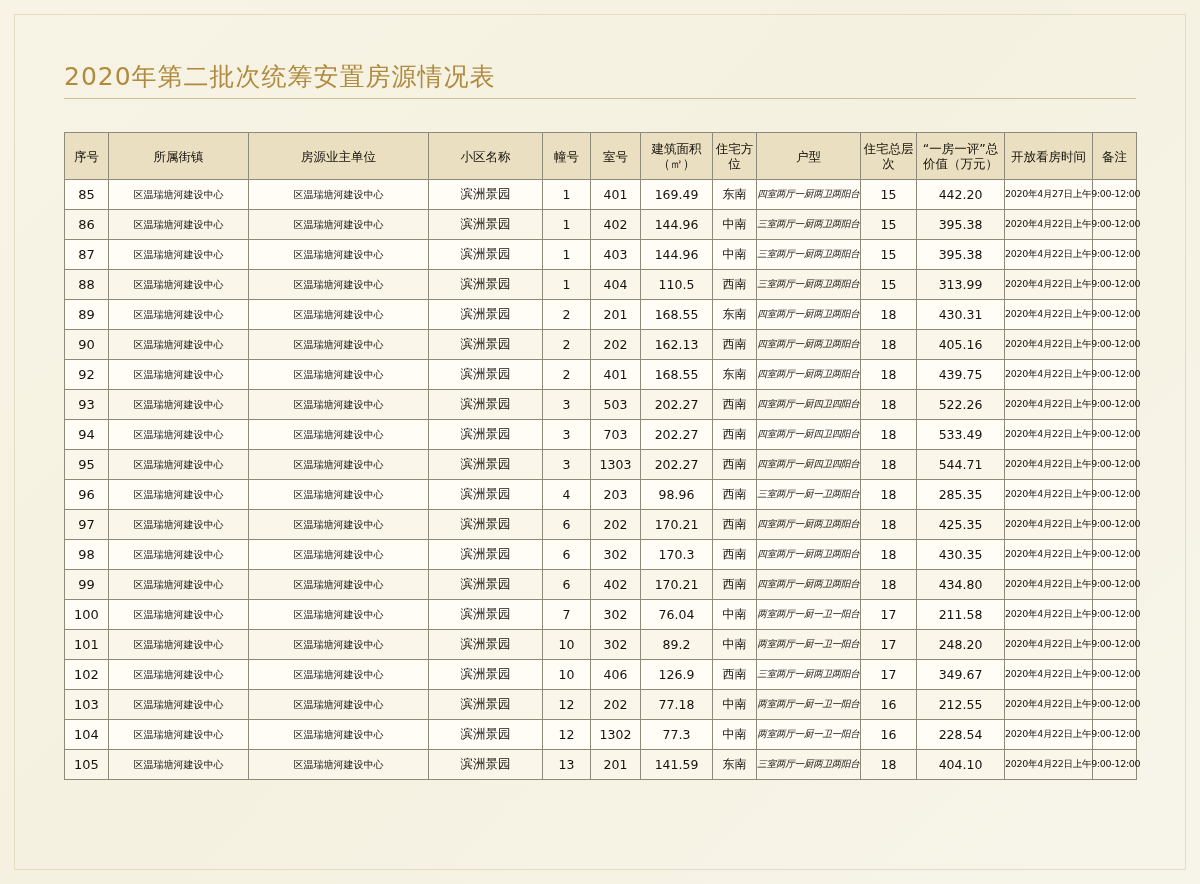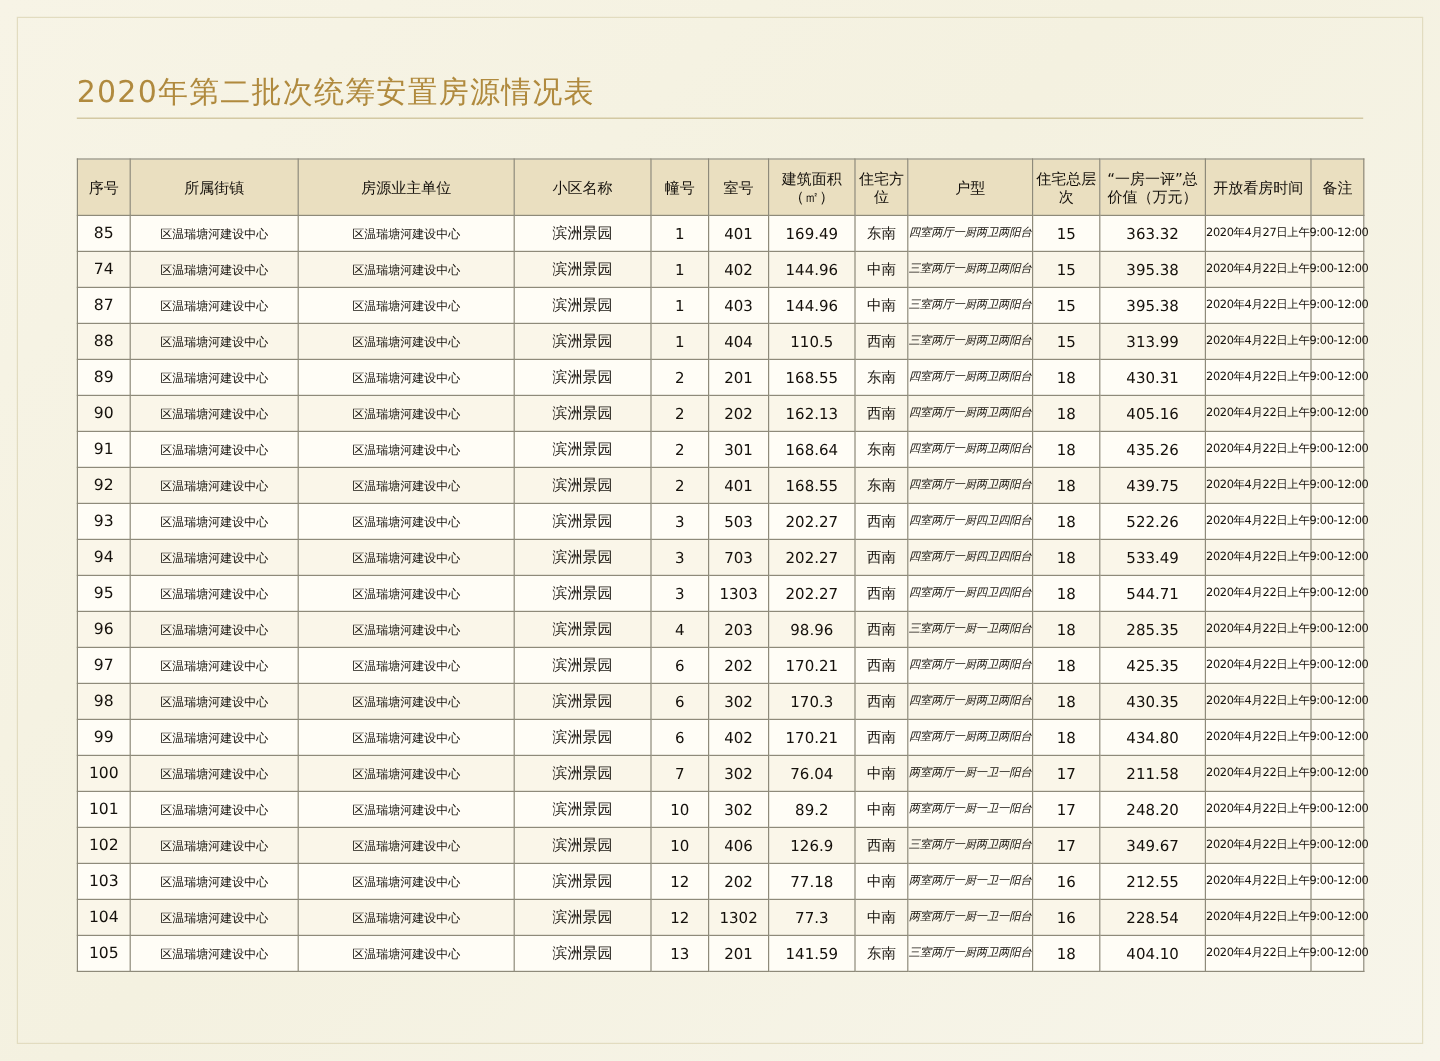--- a/index.html
+++ b/index.html
@@ -149,26 +149,26 @@
             <td class="c-idx">85</td>
             <td class="c-unit">区温瑞塘河建设中心</td>
             <td class="c-owner">区温瑞塘河建设中心</td>
             <td class="c-name">滨洲景园</td>
             <td class="c-bldg">1</td>
             <td class="c-room">401</td>
             <td class="c-area">169.49</td>
             <td class="c-dir">东南</td>
             <td class="c-type">四室两厅一厨两卫两阳台</td>
             <td class="c-floors">15</td>
-            <td class="c-price">363.32</td>
+            <td class="c-price">442.20</td>
             <td class="c-time">2020年4月27日上午9:00-12:00</td>
             <td class="c-note"></td>
           </tr>
           <tr>
-            <td class="c-idx">74</td>
+            <td class="c-idx">86</td>
             <td class="c-unit">区温瑞塘河建设中心</td>
             <td class="c-owner">区温瑞塘河建设中心</td>
             <td class="c-name">滨洲景园</td>
             <td class="c-bldg">1</td>
             <td class="c-room">402</td>
             <td class="c-area">144.96</td>
             <td class="c-dir">中南</td>
             <td class="c-type">三室两厅一厨两卫两阳台</td>
             <td class="c-floors">15</td>
             <td class="c-price">395.38</td>
@@ -225,35 +225,20 @@
             <td class="c-unit">区温瑞塘河建设中心</td>
             <td class="c-owner">区温瑞塘河建设中心</td>
             <td class="c-name">滨洲景园</td>
             <td class="c-bldg">2</td>
             <td class="c-room">202</td>
             <td class="c-area">162.13</td>
             <td class="c-dir">西南</td>
             <td class="c-type">四室两厅一厨两卫两阳台</td>
             <td class="c-floors">18</td>
             <td class="c-price">405.16</td>
-            <td class="c-time">2020年4月22日上午9:00-12:00</td>
-            <td class="c-note"></td>
-          </tr>
-          <tr>
-            <td class="c-idx">91</td>
-            <td class="c-unit">区温瑞塘河建设中心</td>
-            <td class="c-owner">区温瑞塘河建设中心</td>
-            <td class="c-name">滨洲景园</td>
-            <td class="c-bldg">2</td>
-            <td class="c-room">301</td>
-            <td class="c-area">168.64</td>
-            <td class="c-dir">东南</td>
-            <td class="c-type">四室两厅一厨两卫两阳台</td>
-            <td class="c-floors">18</td>
-            <td class="c-price">435.26</td>
             <td class="c-time">2020年4月22日上午9:00-12:00</td>
             <td class="c-note"></td>
           </tr>
           <tr>
             <td class="c-idx">92</td>
             <td class="c-unit">区温瑞塘河建设中心</td>
             <td class="c-owner">区温瑞塘河建设中心</td>
             <td class="c-name">滨洲景园</td>
             <td class="c-bldg">2</td>
             <td class="c-room">401</td>

